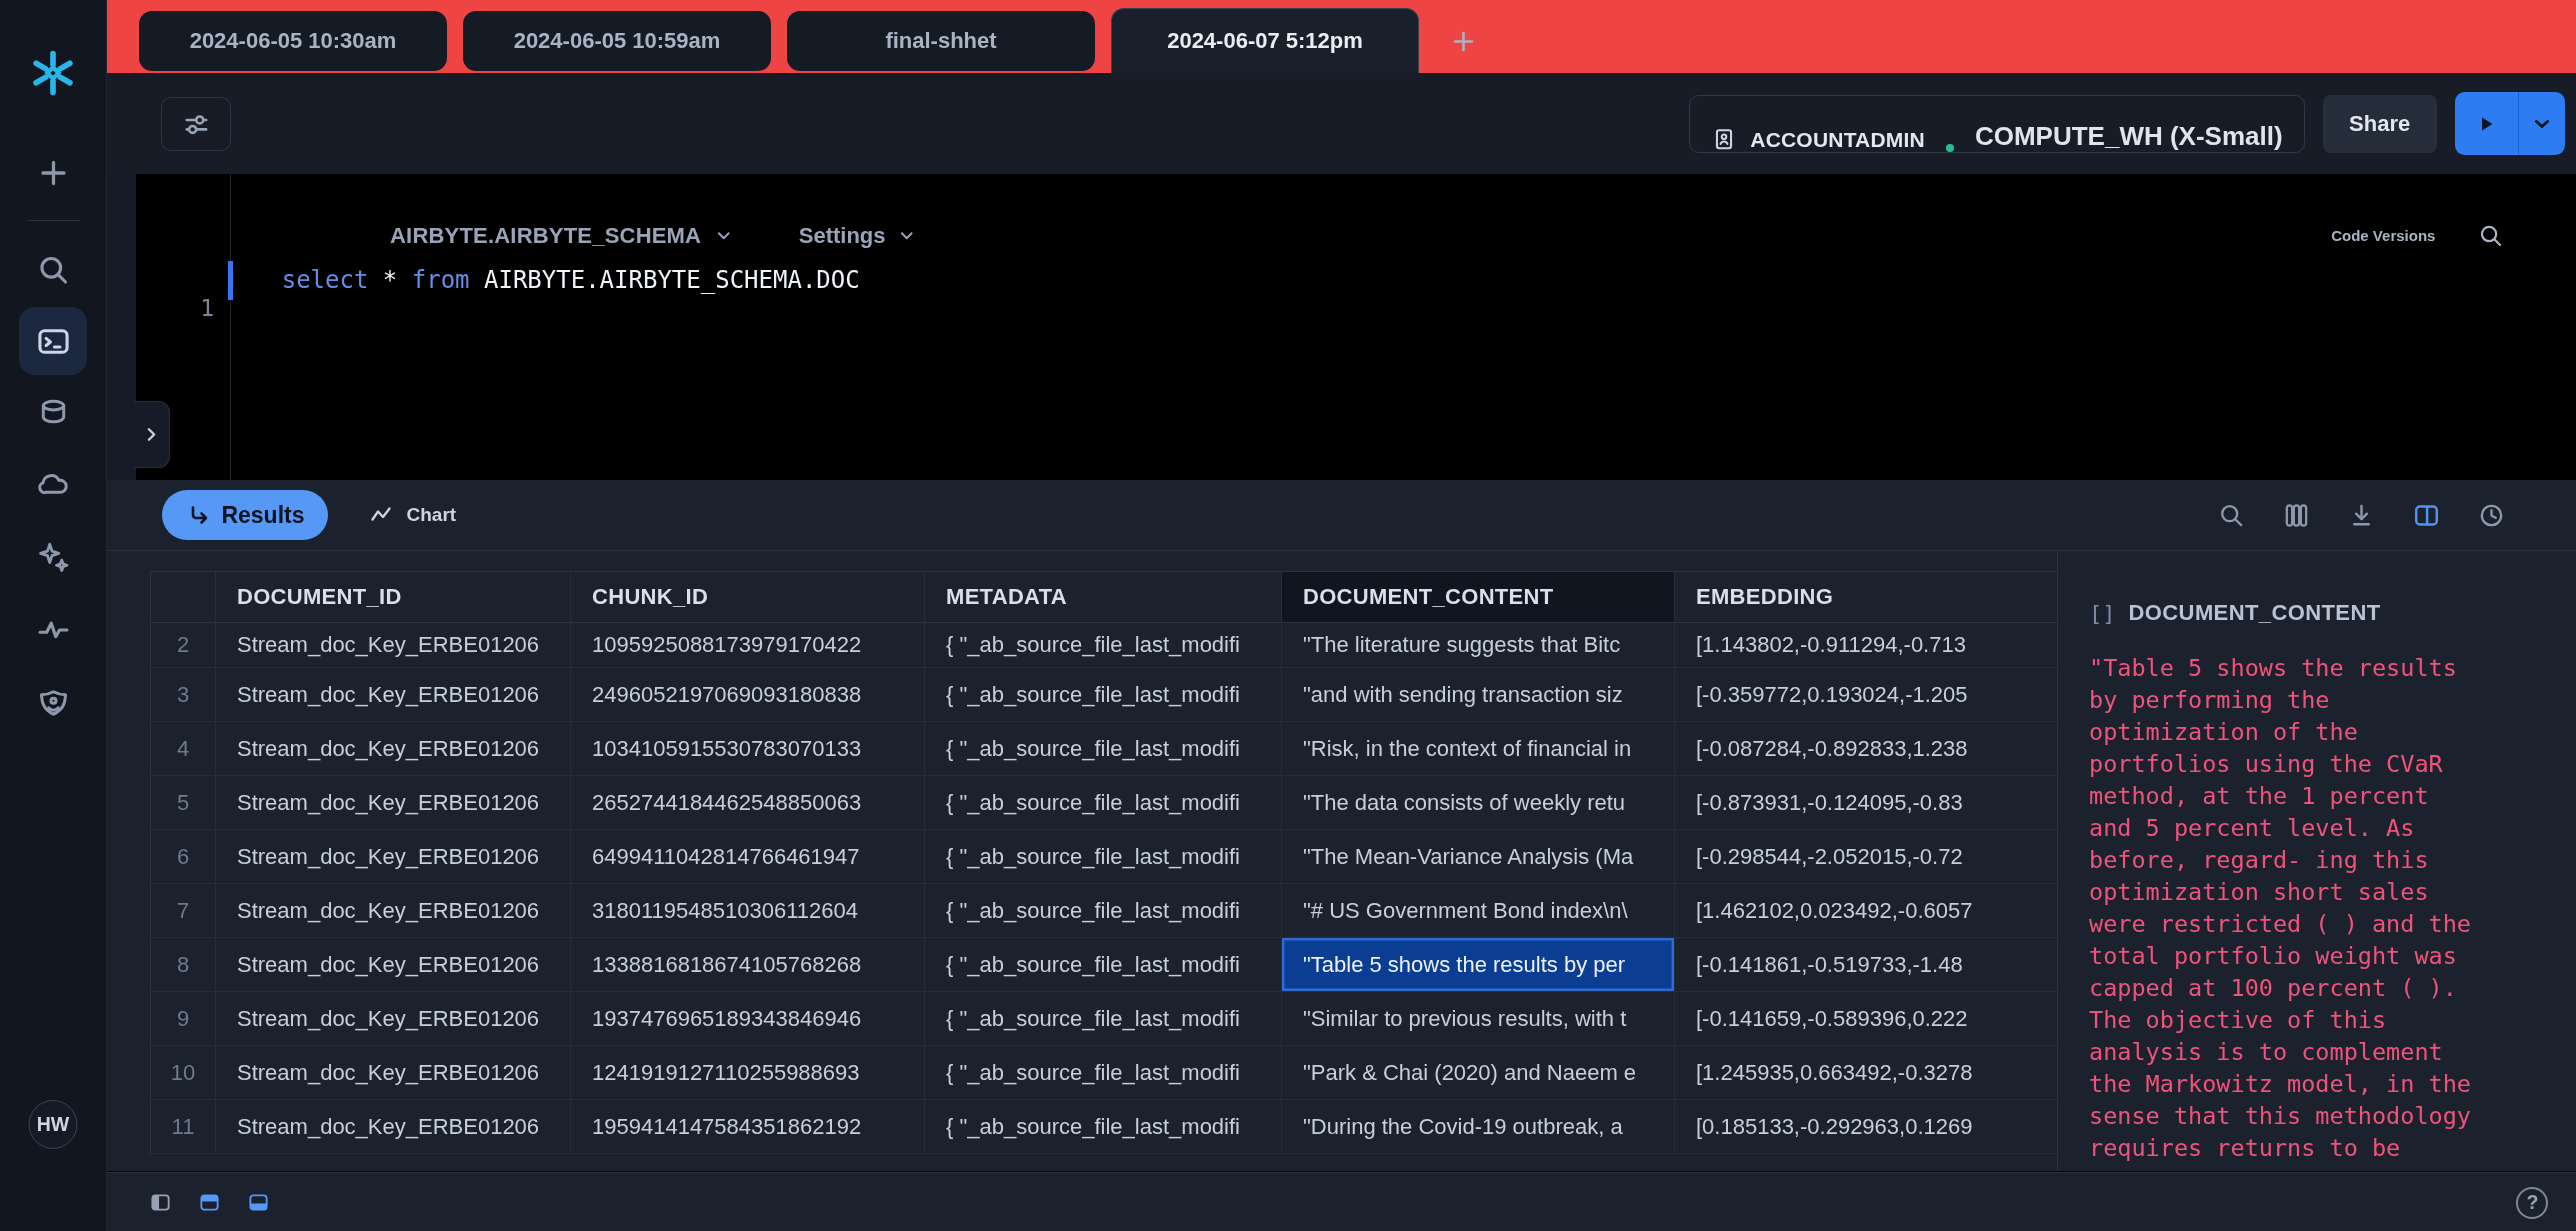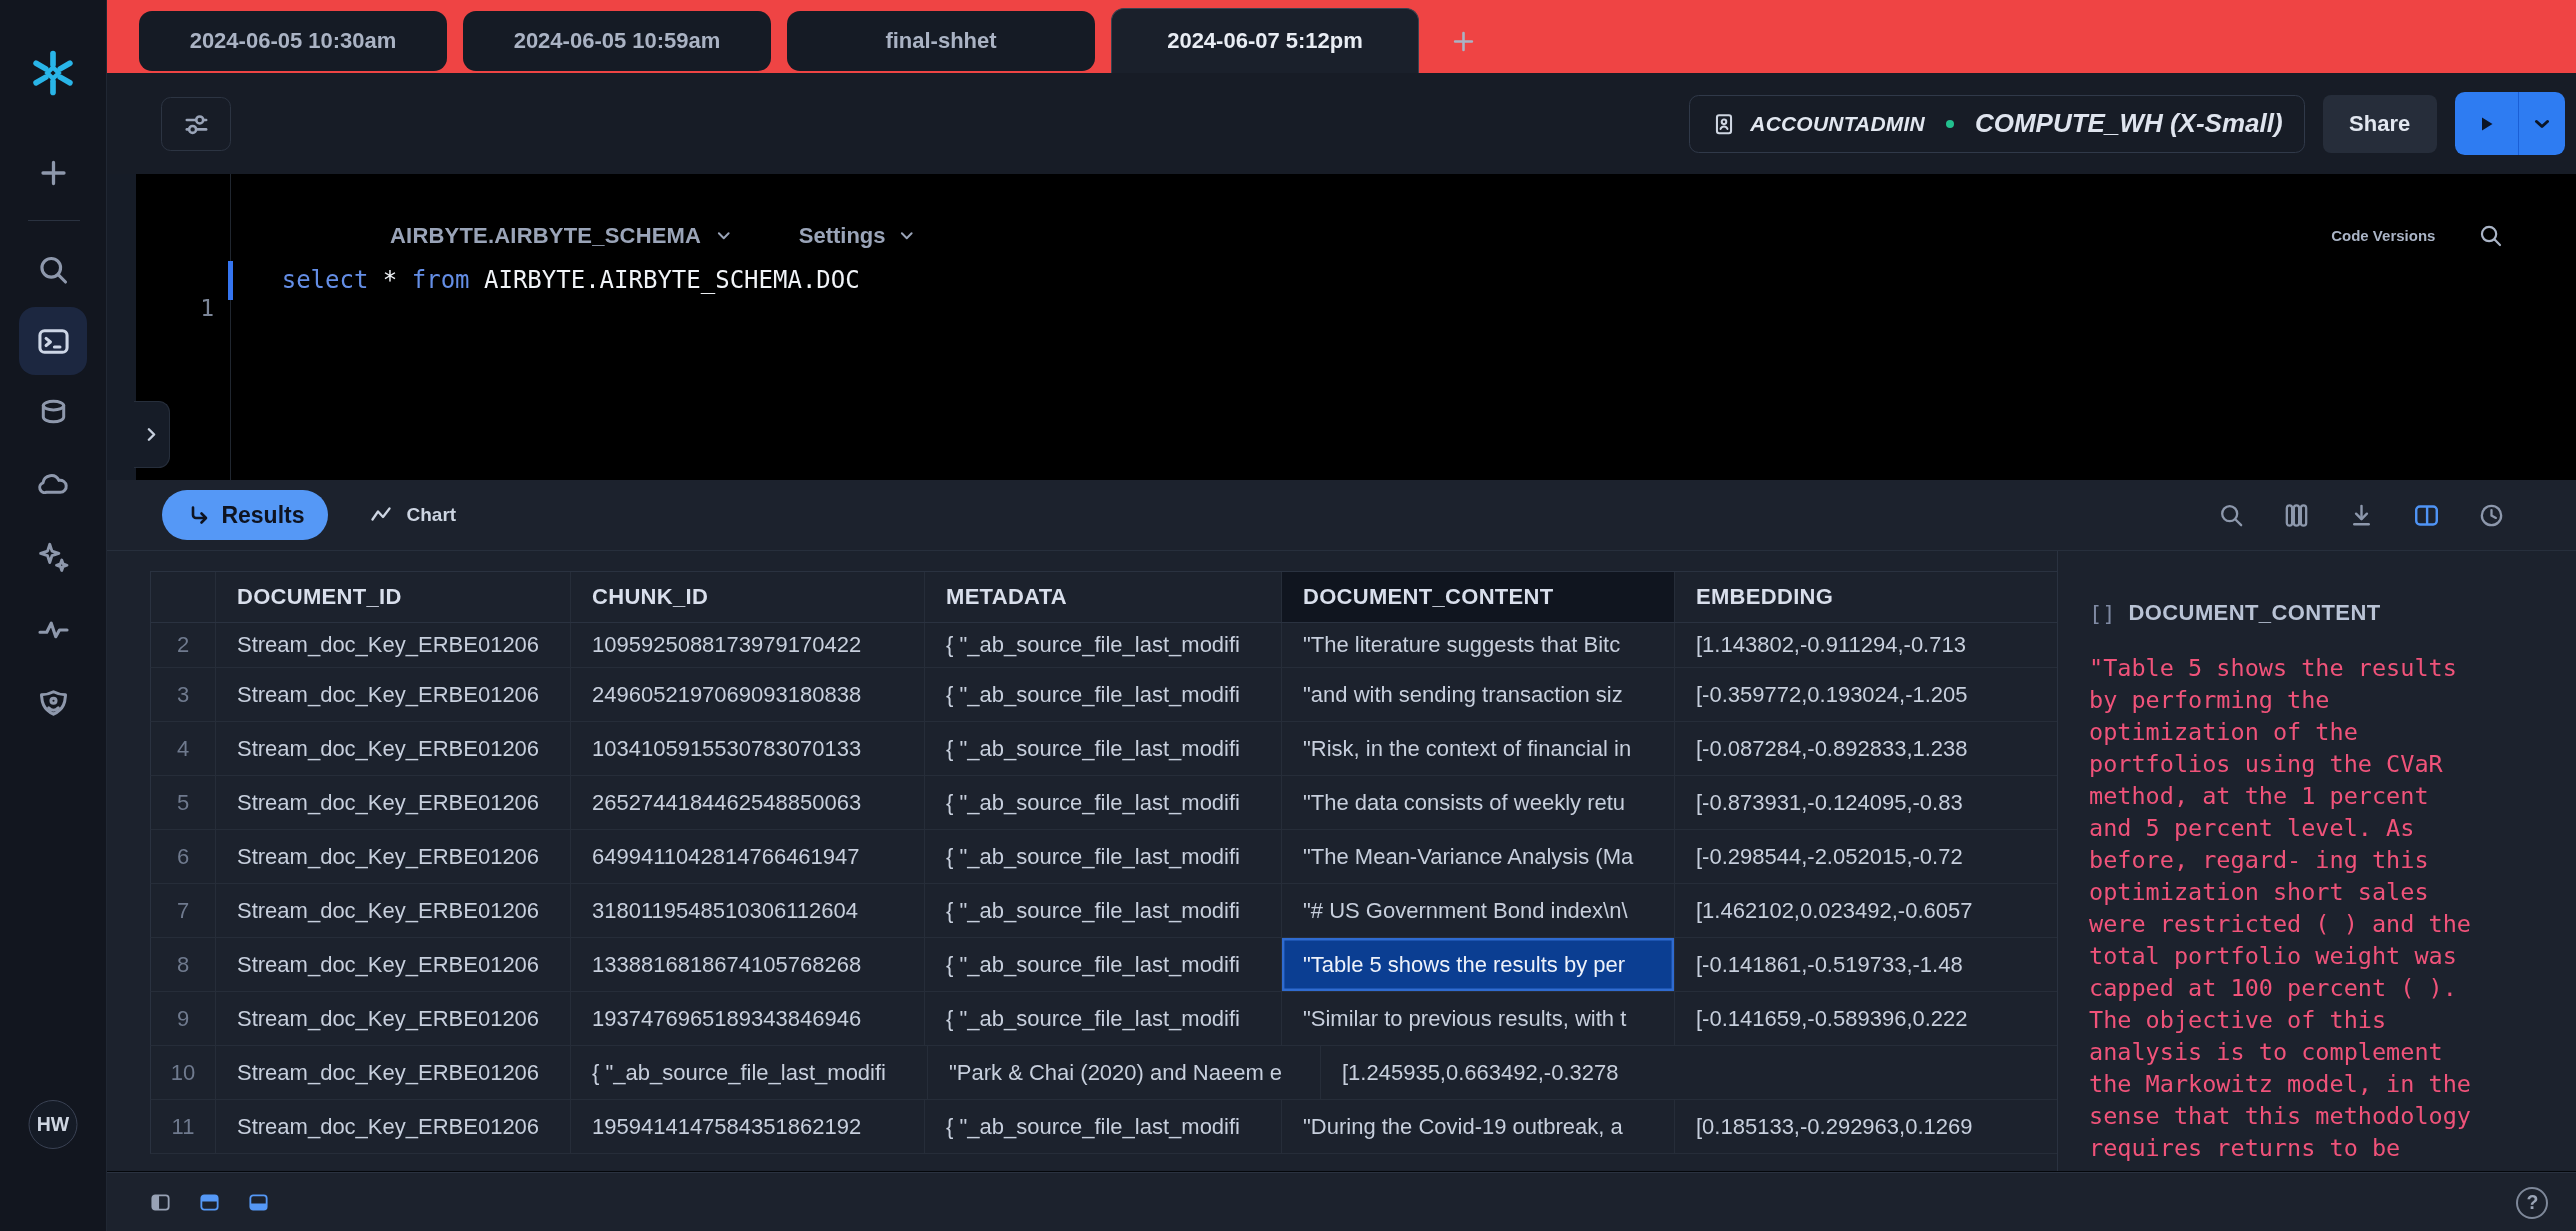--- a/index.html
+++ b/index.html
@@ -38,22 +38,22 @@
     color:#aab3c4; cursor:pointer; }
   .newtab svg { width:31px; height:31px; }
 
   
   .topbar { position:absolute; left:0; top:73px; width:100%; height:101px; background:#171c26;
     display:flex; align-items:center; }
   .sliders-btn { position:absolute; left:54px; top:24px; width:70px; height:54px; border:1.6px solid #2c3442;
     border-radius:9.7px; display:flex; align-items:center; justify-content:center; color:#9aa4b8; cursor:pointer; }
   .sliders-btn svg { width:31px; height:31px; }
   .topbar-right { margin-left:auto; display:flex; align-items:center; padding-right:11.4px; gap:18px; }
-  .context-pill { height:58px; border:1.6px solid #303949; border-radius:9.7px; display:flex; align-items:center;
-    padding:0 21px; gap:13px; cursor:pointer;font-style:italic; }
+  .context-pill { height:58px; border:1.6px solid #303949; border-radius:9.7px; display:flex; align-items:flex-end;
+    padding:0 21px; gap:13px; cursor:pointer; }
   .context-pill svg { width:26px; height:26px; color:#cfd6e2; }
   .role-text { font-size:21px; font-weight:700; color:#e2e7f0; letter-spacing:0.2px; }
   .green-dot { width:8px; height:8px; border-radius:50%; background:#22c08e; margin:0 8px; }
   .wh-text { font-size:26px; font-weight:600; color:#dfe4ee; }
   .share-btn { height:58px; min-width:114px; border-radius:8px; background:#262d3a; color:#e2e7f0;
     font-size:22px; font-weight:600; display:flex; align-items:center; justify-content:center; cursor:pointer; }
   .run-btn { height:63px; border-radius:9.7px; overflow:hidden; display:flex; background:#2e7cf2; }
   .run-left { width:63px; display:flex; align-items:center; justify-content:center; cursor:pointer; }
   .run-right { width:47px; display:flex; align-items:center; justify-content:center; border-left:1.6px solid #1a5fd6; cursor:pointer; }
   .run-btn svg { width:24px; height:24px; }
@@ -409,20 +409,21 @@
                 <div class="cell c-num">9</div>
                 <div class="cell c-docid">Stream_doc_Key_ERBE01206</div>
                 <div class="cell c-chunk">1937476965189343846946</div>
                 <div class="cell c-meta">{ "_ab_source_file_last_modifi</div>
                 <div class="cell c-content">"Similar to previous results, with t</div>
                 <div class="cell c-emb">[-0.141659,-0.589396,0.222</div>
               </div>
               <div class="trow">
                 <div class="cell c-num">10</div>
                 <div class="cell c-docid">Stream_doc_Key_ERBE01206</div>
+                <div class="cell c-chunk">1241919127110255988693</div>
                 <div class="cell c-meta">{ "_ab_source_file_last_modifi</div>
                 <div class="cell c-content">"Park &amp; Chai (2020) and Naeem e</div>
                 <div class="cell c-emb">[1.245935,0.663492,-0.3278</div>
               </div>
               <div class="trow">
                 <div class="cell c-num">11</div>
                 <div class="cell c-docid">Stream_doc_Key_ERBE01206</div>
                 <div class="cell c-chunk">1959414147584351862192</div>
                 <div class="cell c-meta">{ "_ab_source_file_last_modifi</div>
                 <div class="cell c-content">"During the Covid-19 outbreak, a</div>

